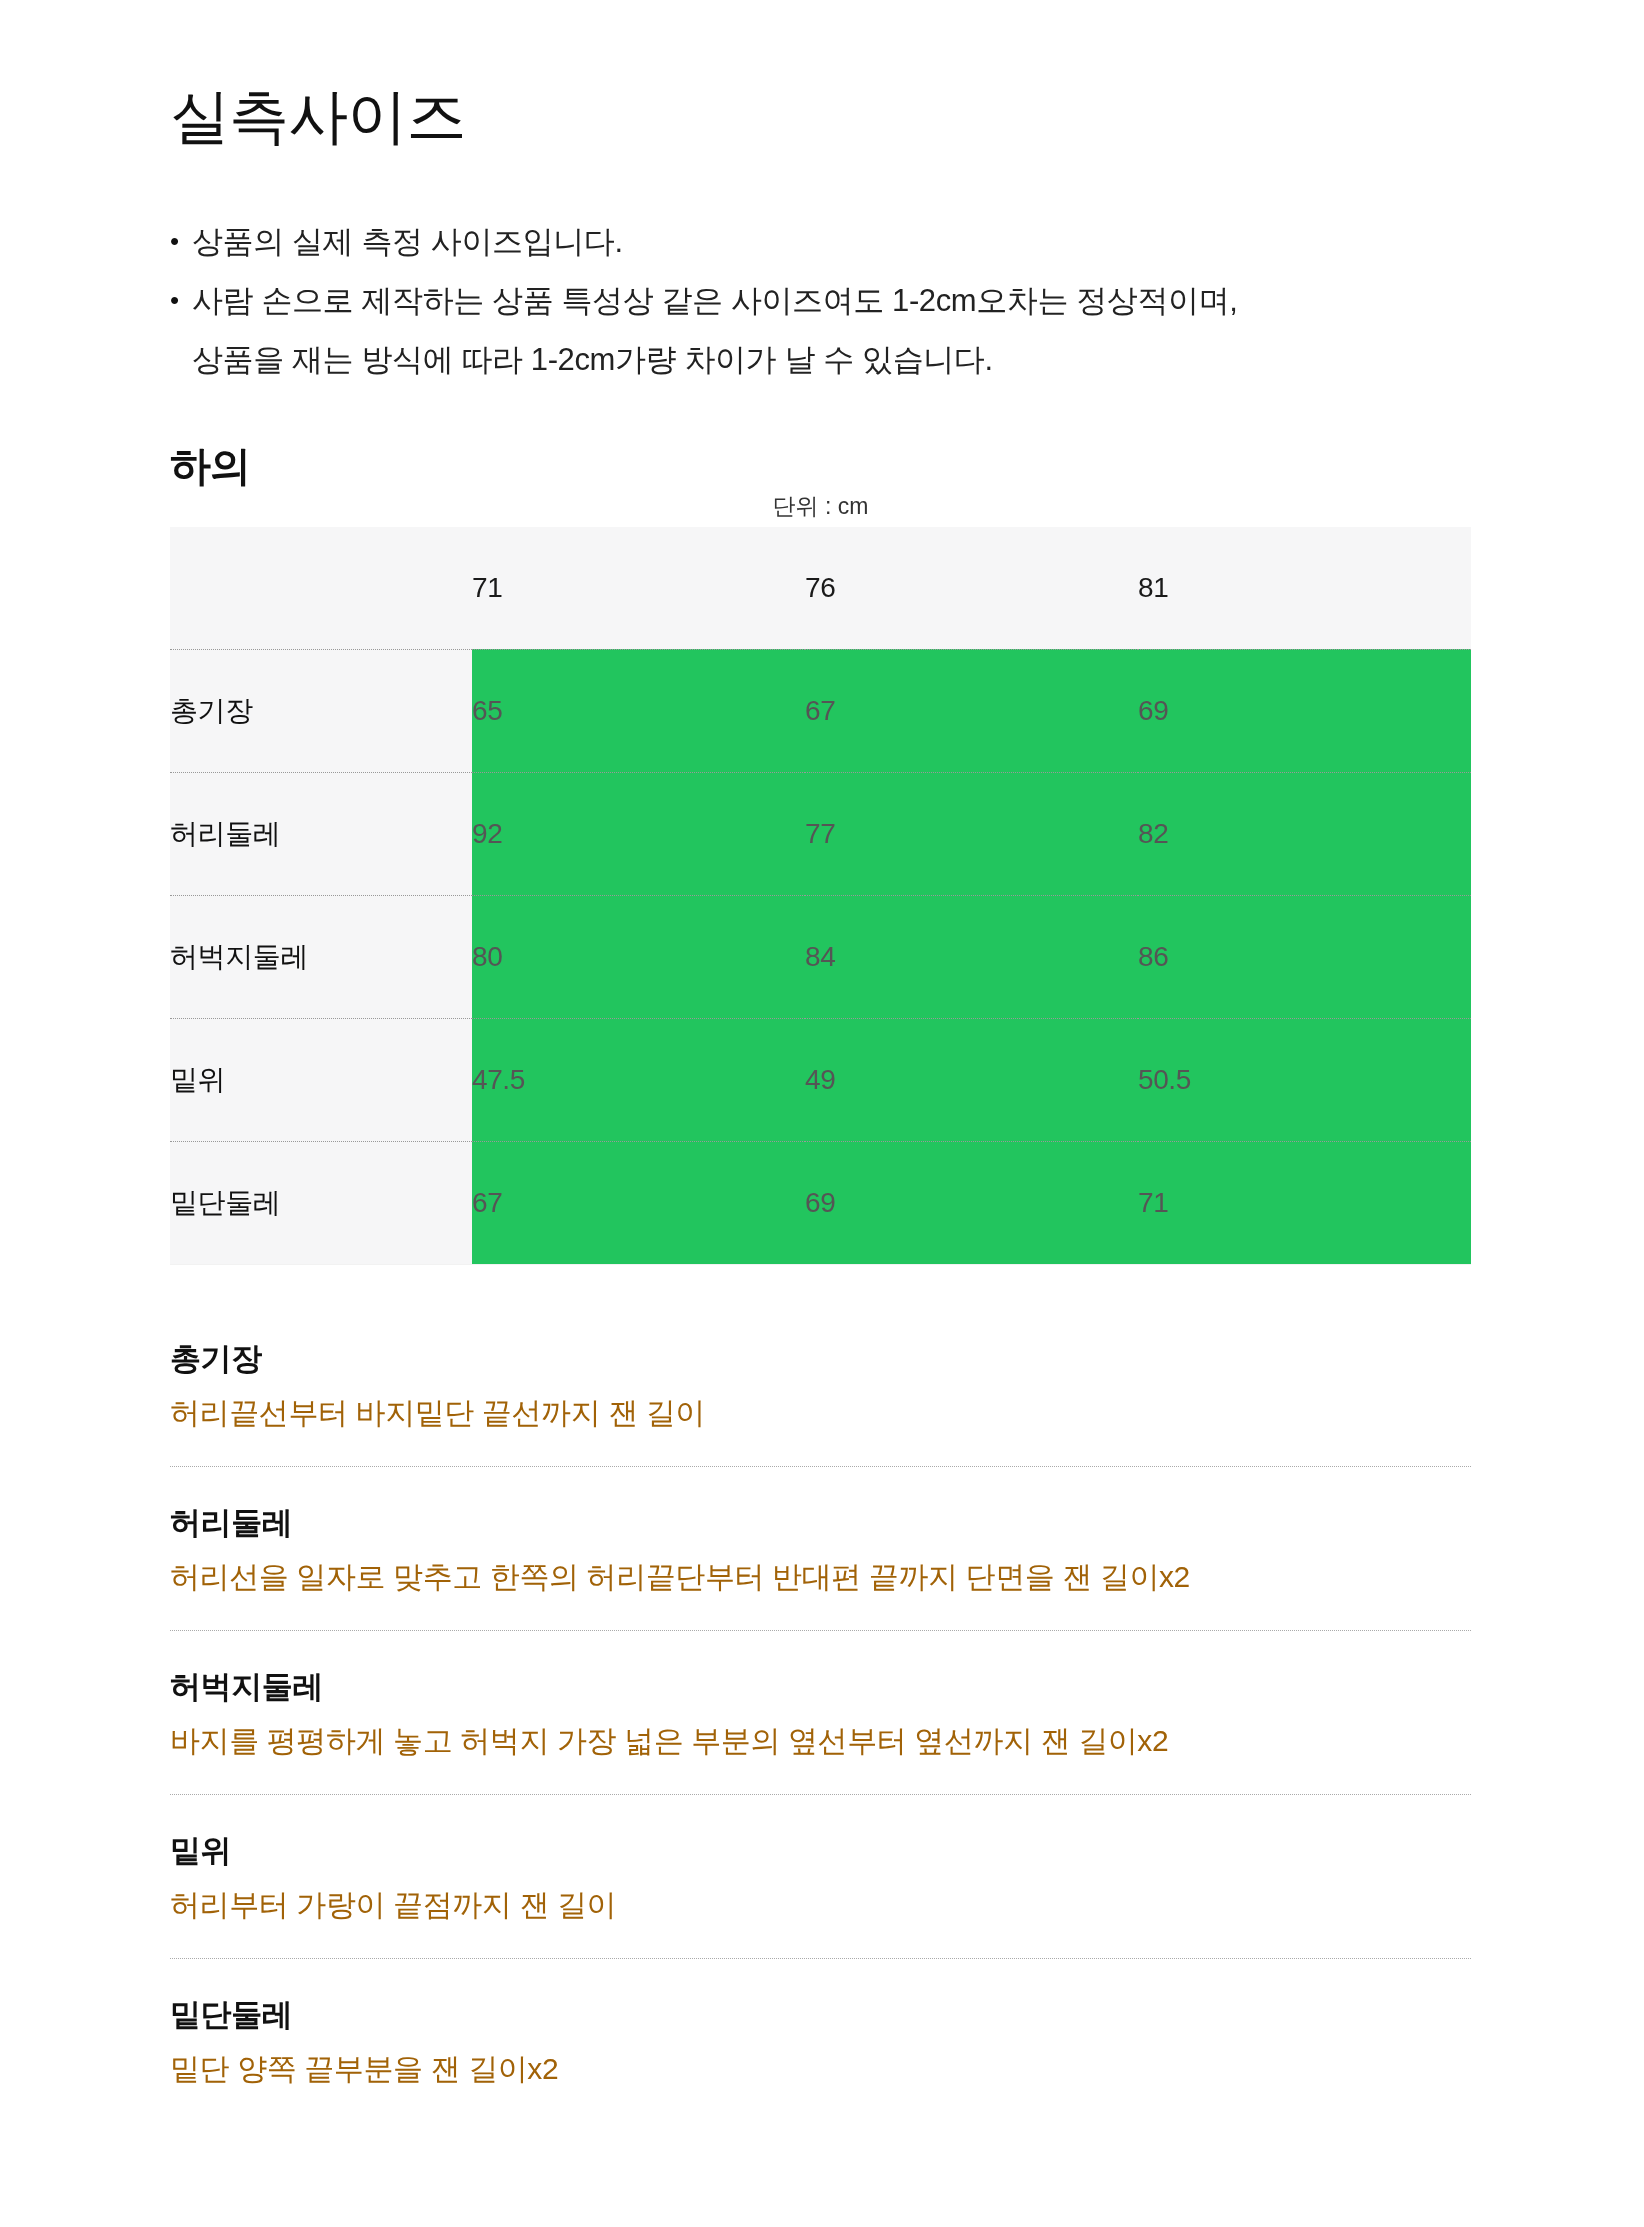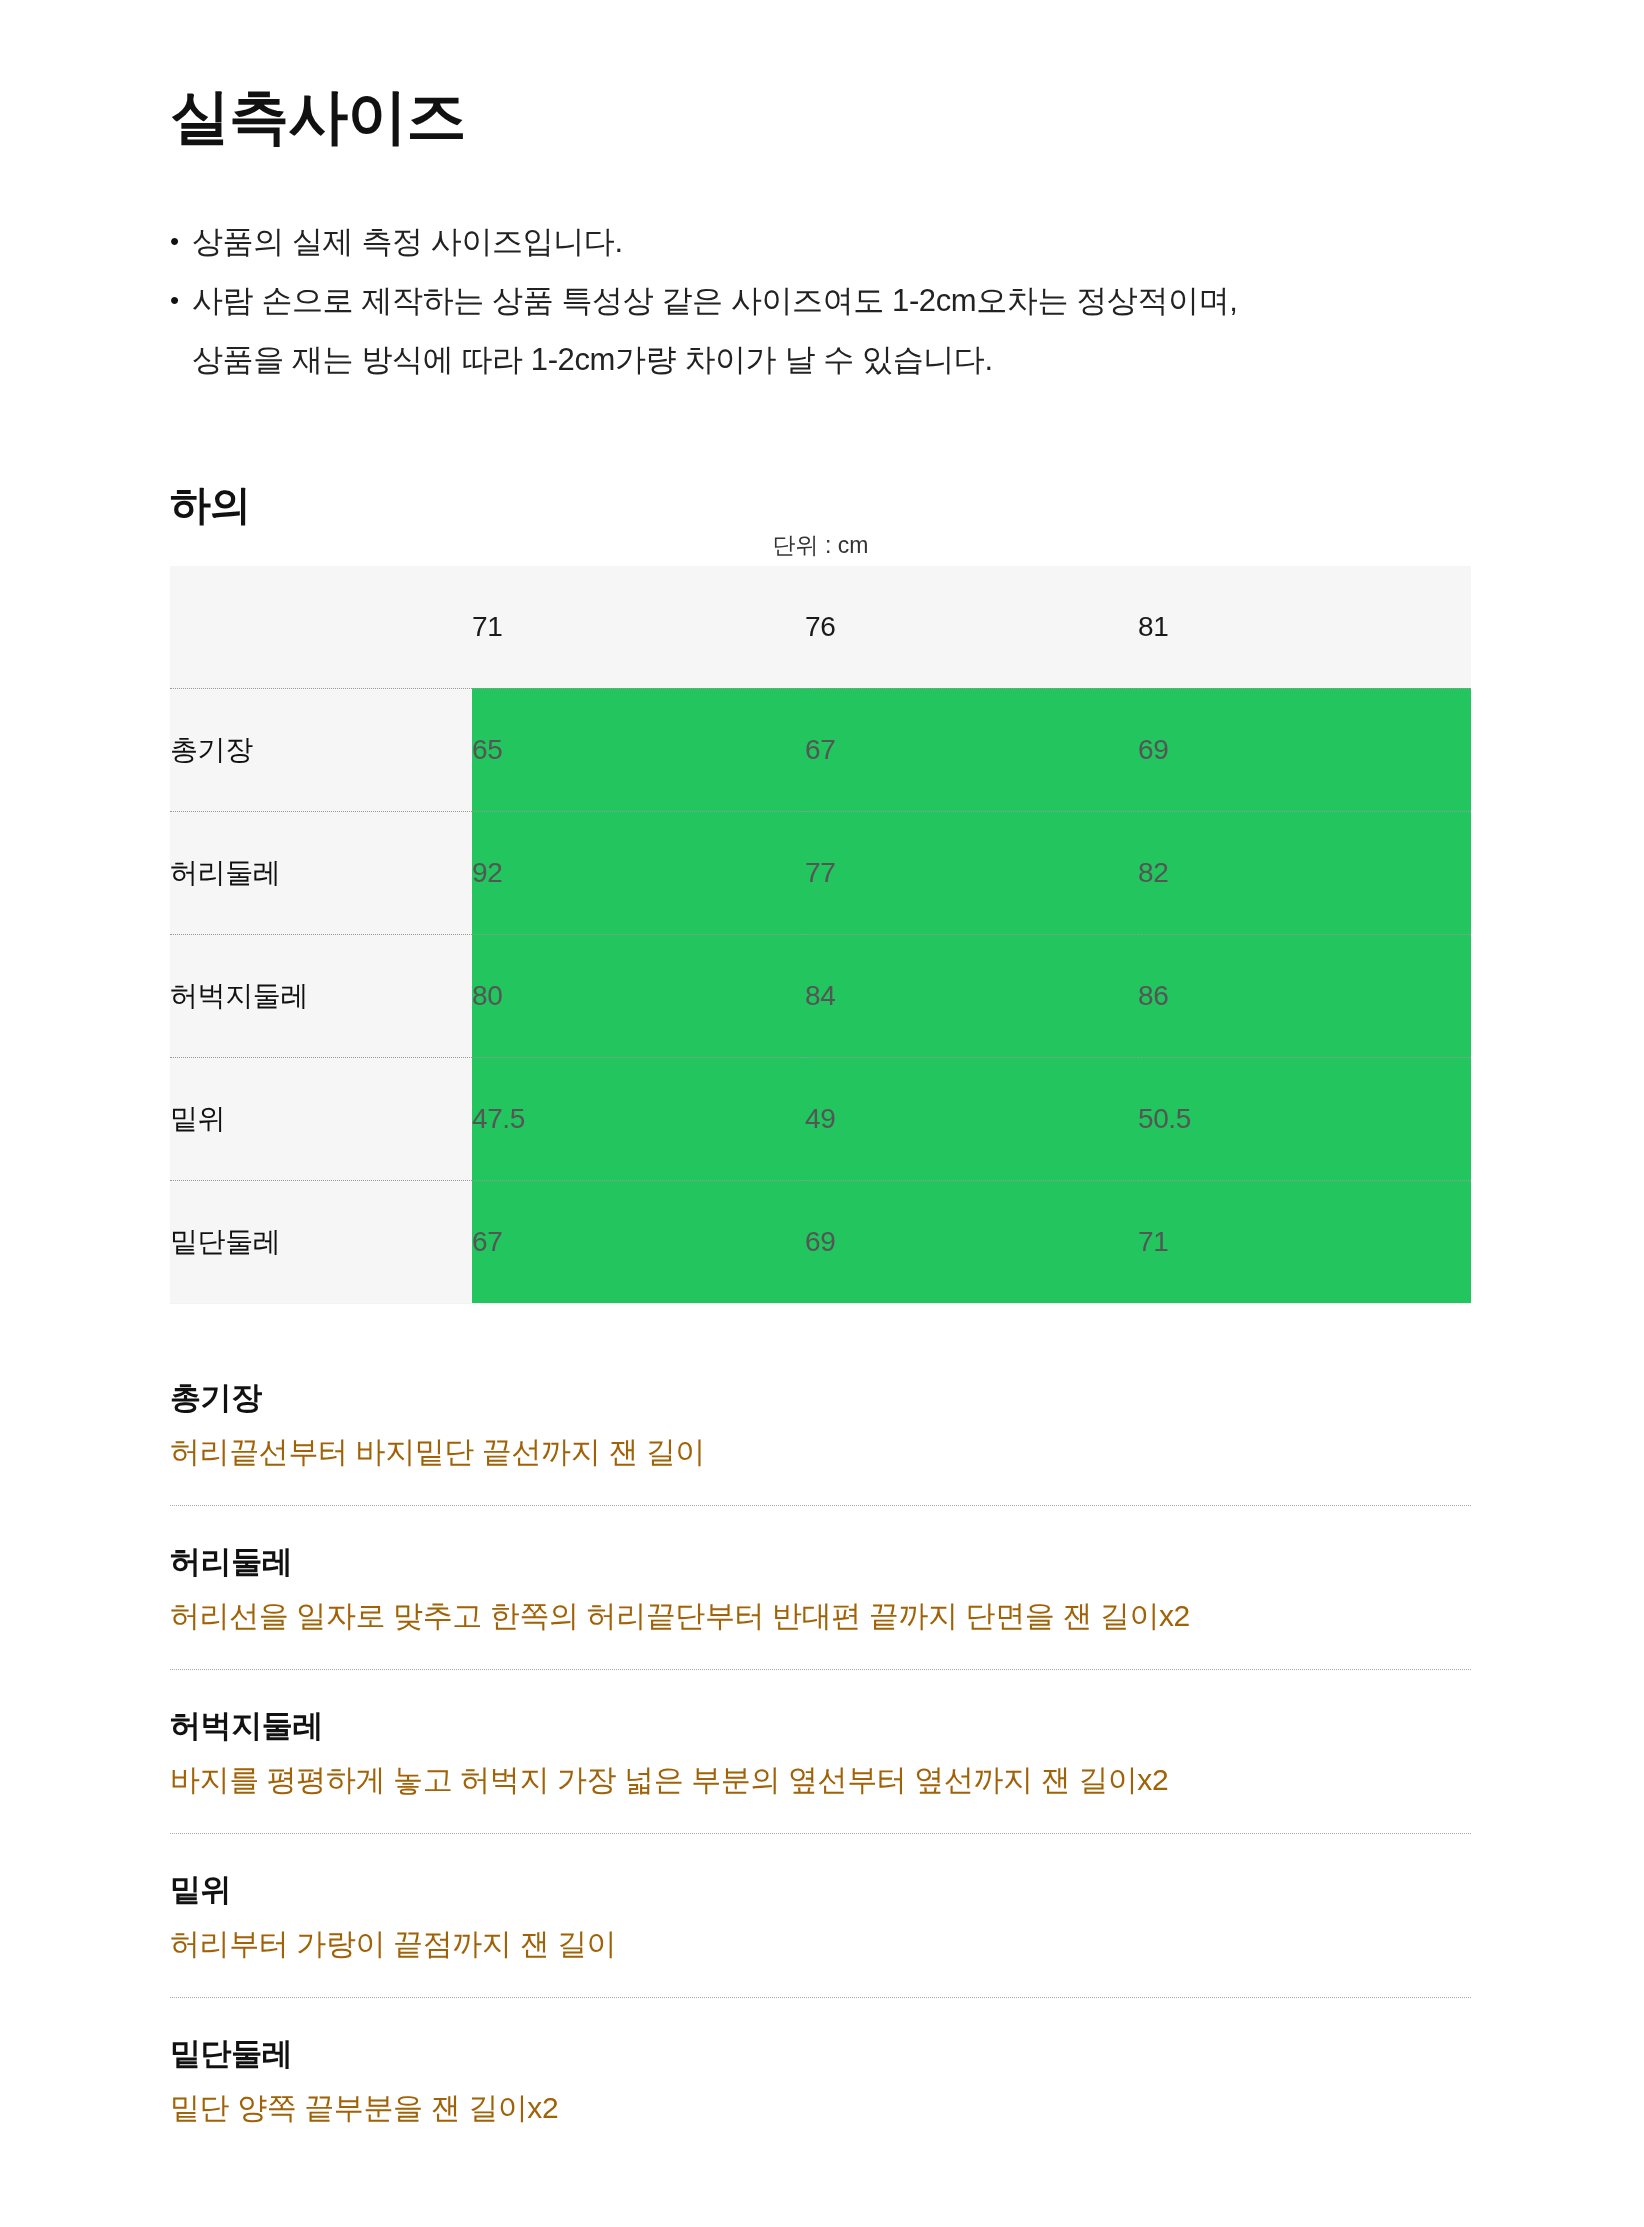--- a/index.html
+++ b/index.html
@@ -8,40 +8,40 @@
     font-family: "Liberation Sans", "DejaVu Sans", sans-serif;
     color: #1a1a1a;
     -webkit-font-smoothing: antialiased;
   }
   .page { width: 1645px; height: 2227px; }
   .content { padding: 0 174px 0 170px; }
 
   
   .page-title {
     margin: 0; padding-top: 84px;
-    font-size: 60px; line-height: 66px; font-weight: 700;
+    font-size: 60px; line-height: 66px; font-weight: 400;
     color: #111111; letter-spacing: -0.9px;
   }
 
   
   .notice-list { list-style: none; margin: 62px 0 0 0; padding: 0; }
   .notice-item {
     position: relative; padding-left: 22px;
     font-size: 31px; line-height: 59px; color: #222222;
     letter-spacing: -0.4px; white-space: nowrap;
   }
   .notice-item.bulleted::before {
     content: "\2022";
     position: absolute; left: 0; top: 0;
     font-size: 26px; line-height: 59px; color: #111111;
   }
 
   
   .section-heading {
-    margin: 93px 0 0 0;
+    margin: 54px 0 0 0;
     font-size: 41px; line-height: 47px; font-weight: 700;
     color: #111111; letter-spacing: -0.9px;
   }
   .unit-label {
     margin-top: 5.1px; margin-bottom: 8.6px;
     text-align: center;
     font-size: 23px; line-height: 23px; color: #333333;
   }
 
   

